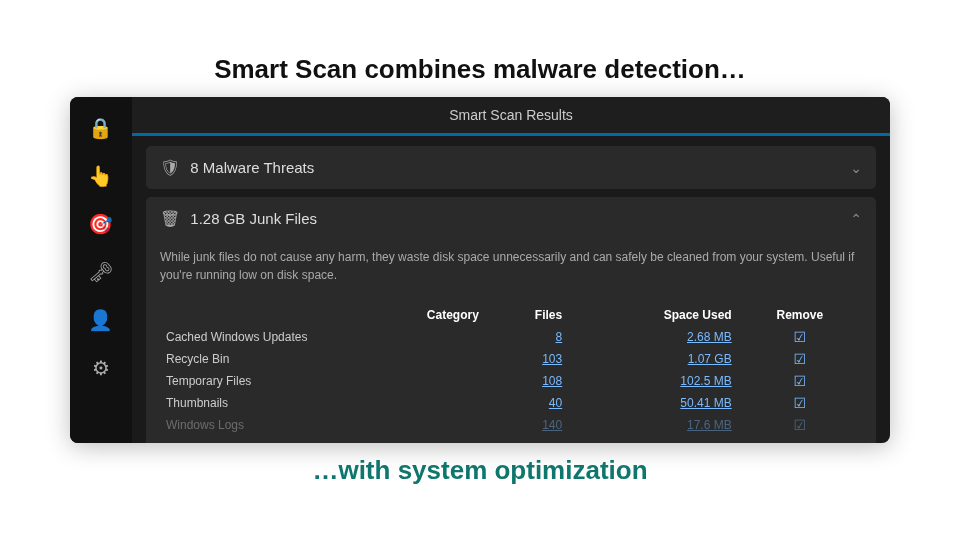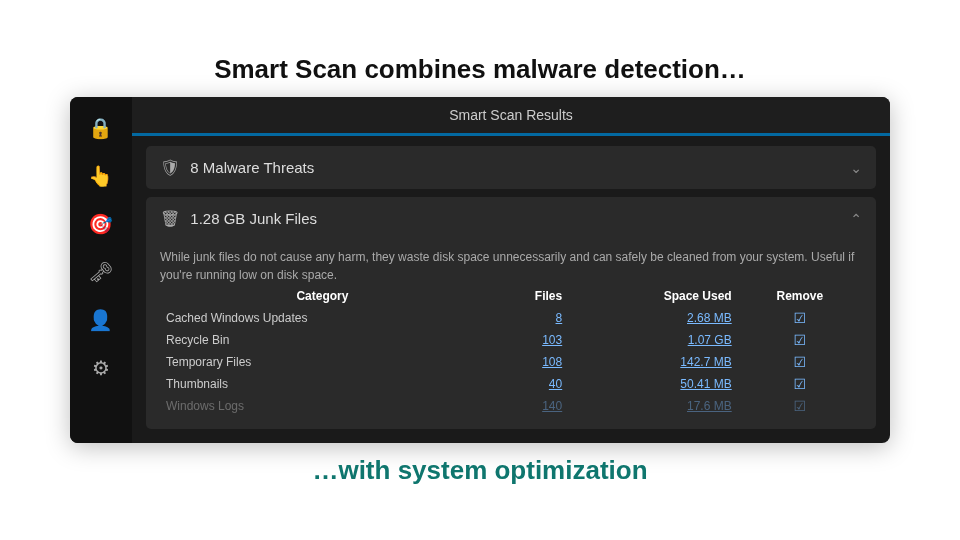--- a/index.html
+++ b/index.html
@@ -175,33 +175,33 @@
     }
 
     .section-body {
       padding: 8px 14px 12px 14px;
     }
 
     .section-desc {
       color: #aaa;
       font-size: 12px;
       line-height: 1.5;
-      margin-bottom: 1px;
+      margin-bottom: 20px;
     }
 
     .junk-table {
       width: 100%;
       border-collapse: collapse;
     }
 
     .junk-table th {
       color: #fff;
       font-size: 12px;
       font-weight: bold;
-      text-align: center;
+      text-align: right;
       padding: 4px 6px;
     }
 
     .junk-table th.right {
       text-align: right;
     }
 
     .junk-table th.center {
       text-align: center;
     }
@@ -288,21 +288,21 @@
                   </tr>
                   <tr>
                     <td>Recycle Bin</td>
                     <td class="link-style">103</td>
                     <td class="link-style">1.07 GB</td>
                     <td class="center"><span class="checkbox-icon">☑</span></td>
                   </tr>
                   <tr>
                     <td>Temporary Files</td>
                     <td class="link-style">108</td>
-                    <td class="link-style">142.7 MB</td>
+                    <td class="link-style">102.5 MB</td>
                     <td class="center"><span class="checkbox-icon">☑</span></td>
                   </tr>
                   <tr>
                     <td>Thumbnails</td>
                     <td class="link-style">40</td>
                     <td class="link-style">50.41 MB</td>
                     <td class="center"><span class="checkbox-icon">☑</span></td>
                   </tr>
                   <tr style="opacity: 0.4;">
                     <td>Windows Logs</td>

